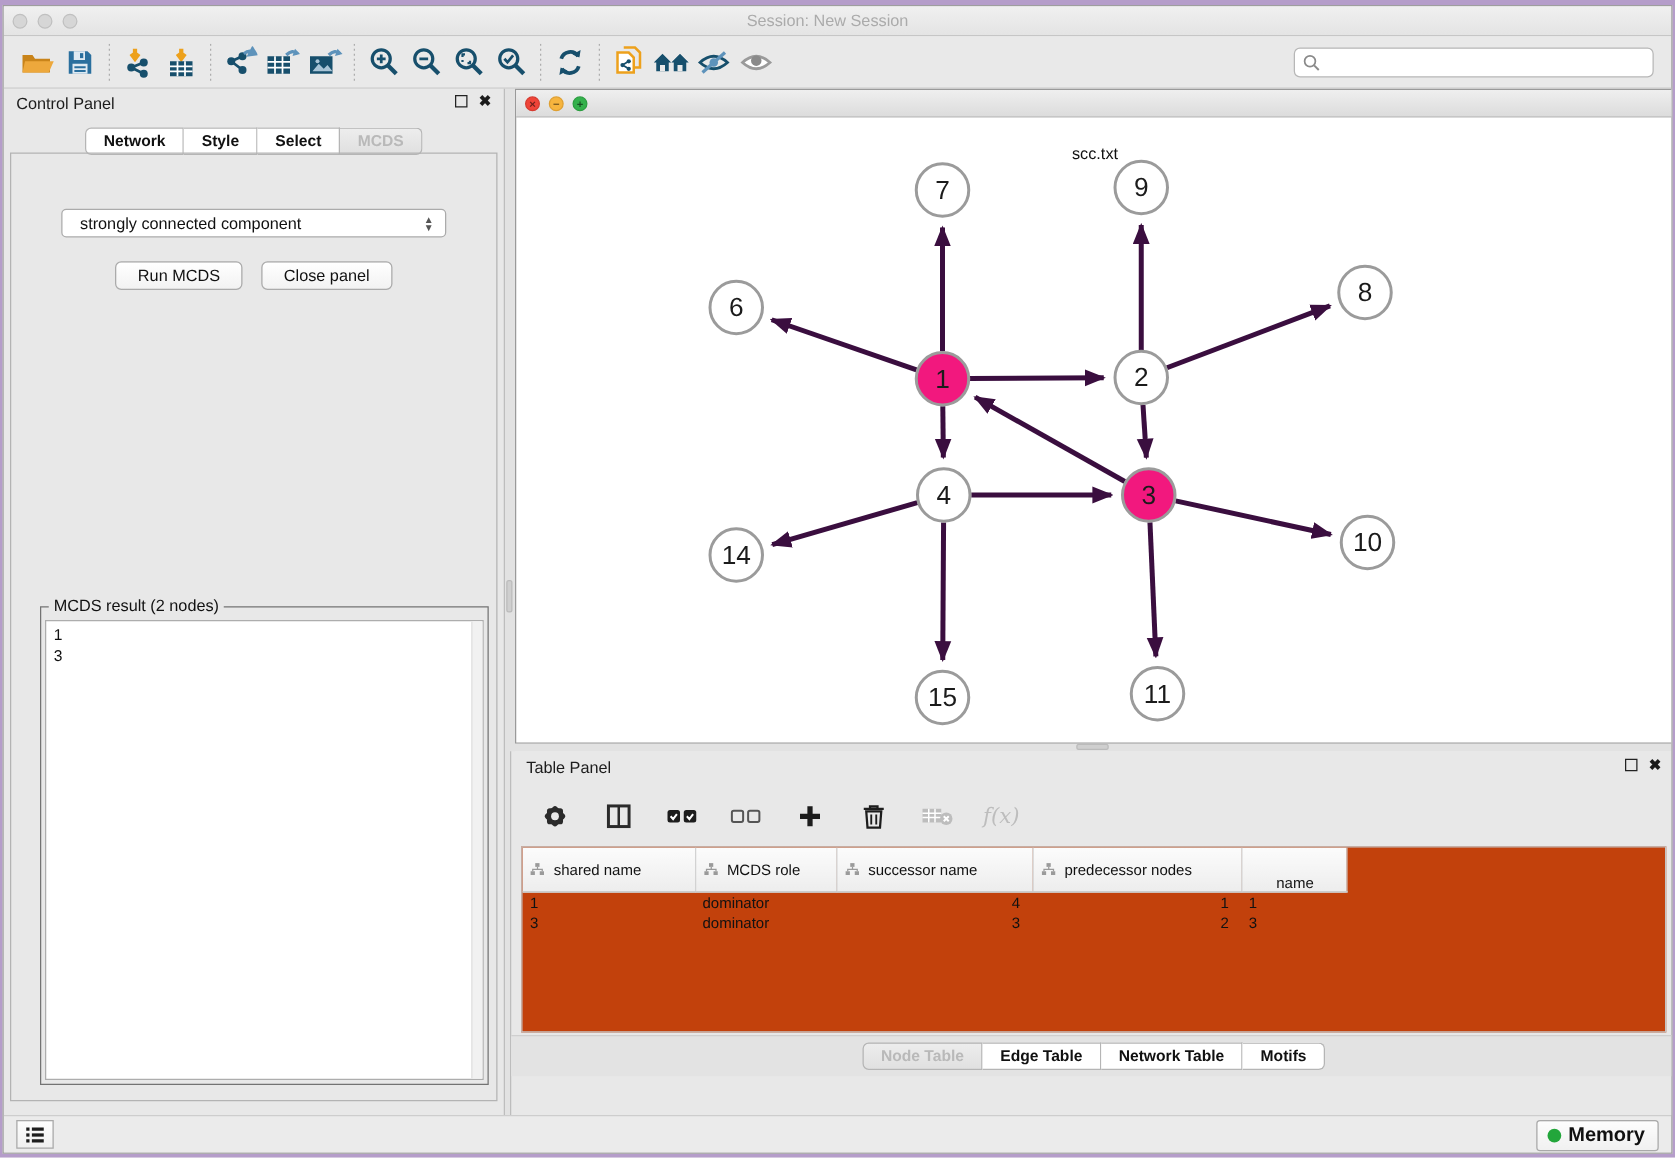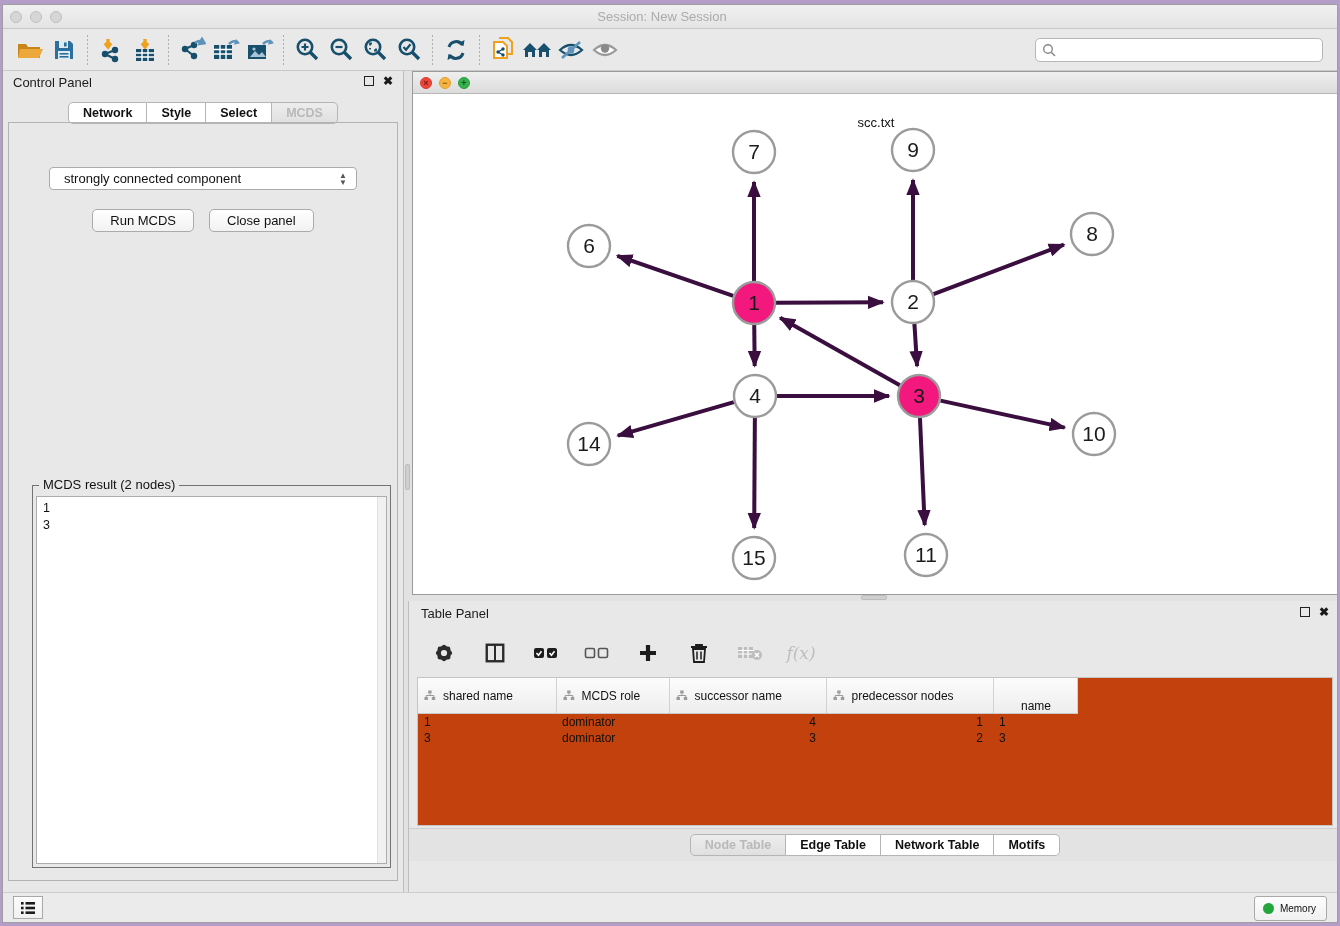--- a/index.html
+++ b/index.html
@@ -116,21 +116,21 @@
     border-top:1px solid #cfcfcf; display:flex; justify-content:center; align-items:center;margin-top:25px; }
 
   
   .statusbar { position:absolute; bottom:0; left:0; right:0; height:30px; background:#ebebeb;
     border-top:1px solid #cdcdcd; }
   .list-btn { position:absolute; left:10px; top:3px; width:30px; height:23px;
     background:linear-gradient(#fdfdfd,#f0f0f0); border:1px solid #a9a9a9; cursor:pointer;
     display:flex; align-items:center; justify-content:center; }
   .memory-btn { position:absolute; right:10px; top:3px; height:25px; padding:0 10px 0 8px;
     background:linear-gradient(#fdfdfd,#f0f0f0); border:1px solid #a9a9a9; border-radius:3px;
-    display:flex; align-items:center; gap:6px; font-size:10px; color:#111; cursor:pointer; }
+    display:flex; align-items:center; gap:6px; font-size:16px; color:#111; cursor:pointer;font-weight:bold; }
   .mem-dot { width:11px; height:11px; border-radius:50%; }
 </style>
 </head>
 <body>
 
 <div class="frame">
   <div class="window">
 
     <div class="titlebar">
       <div class="tl-group">

